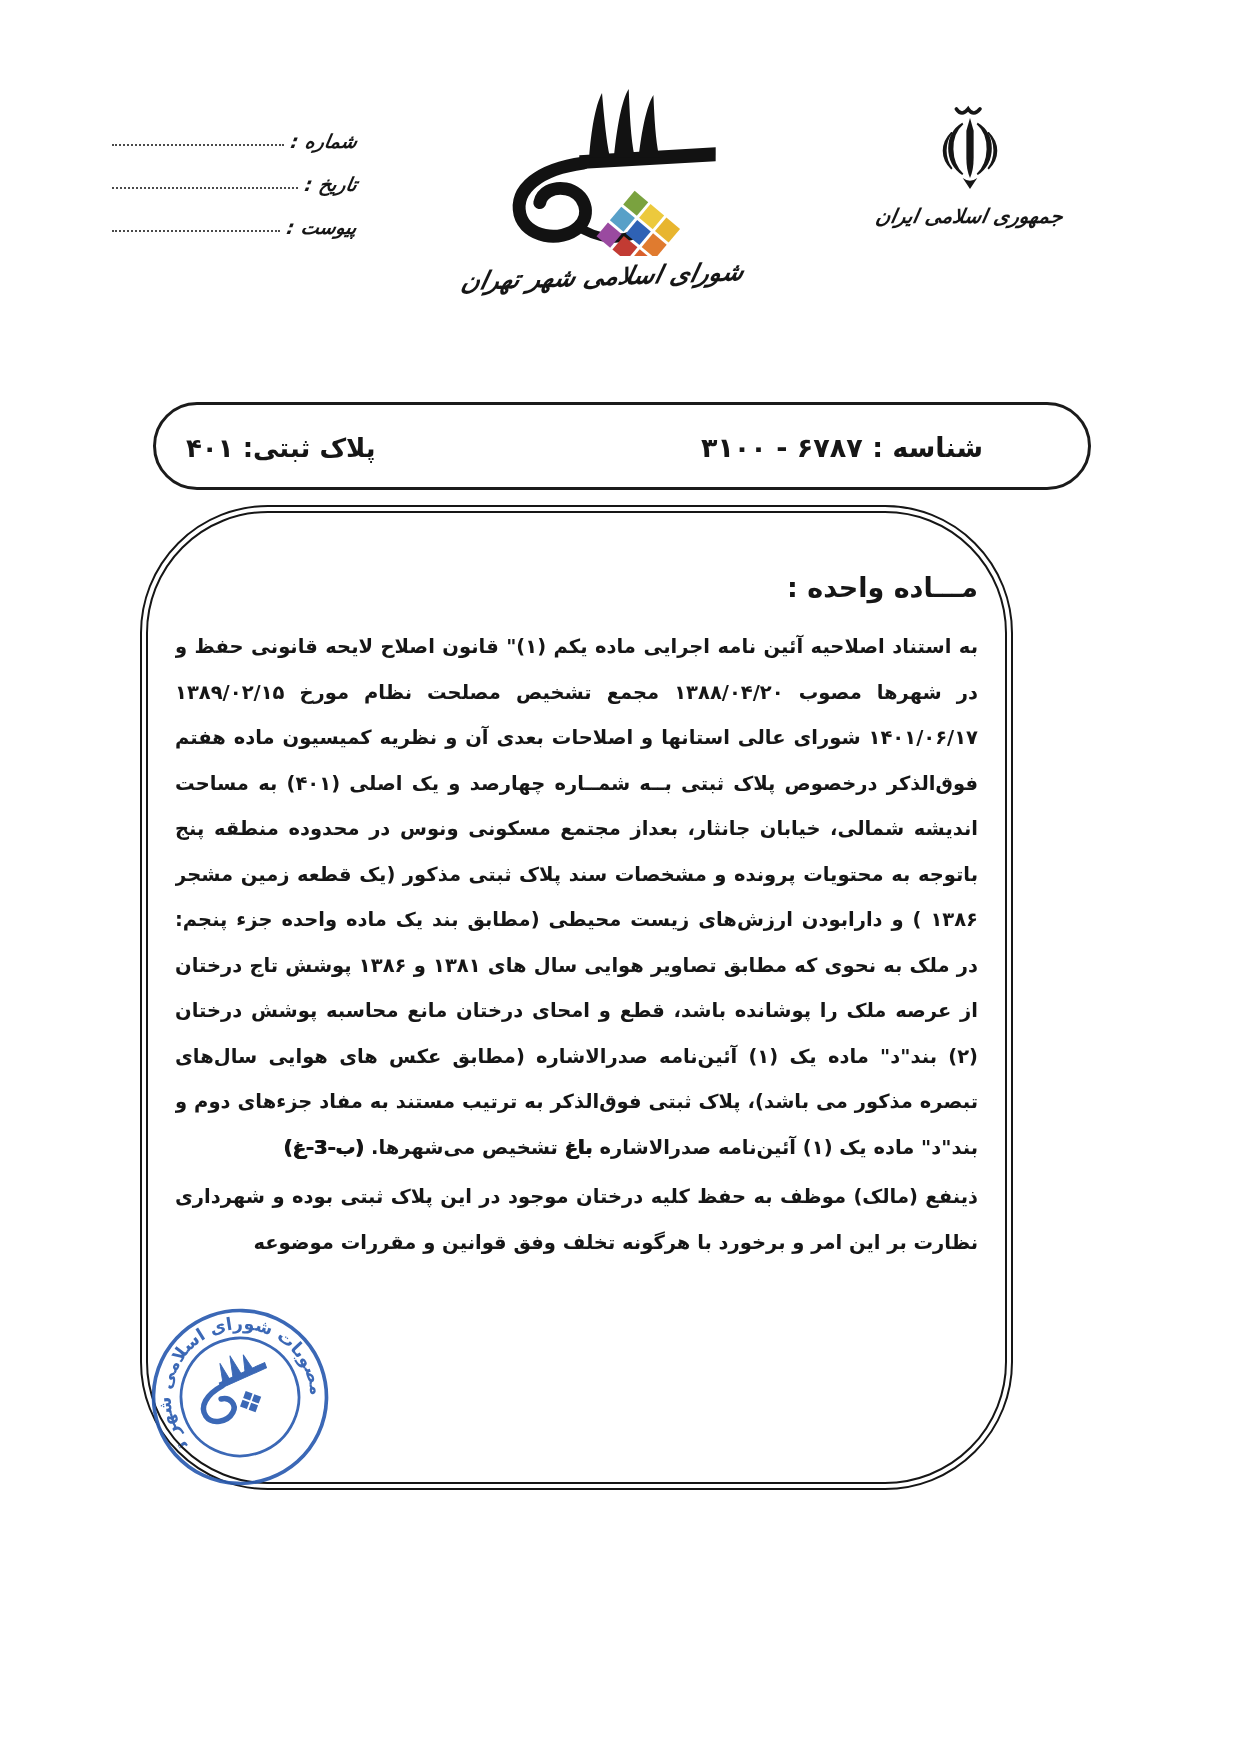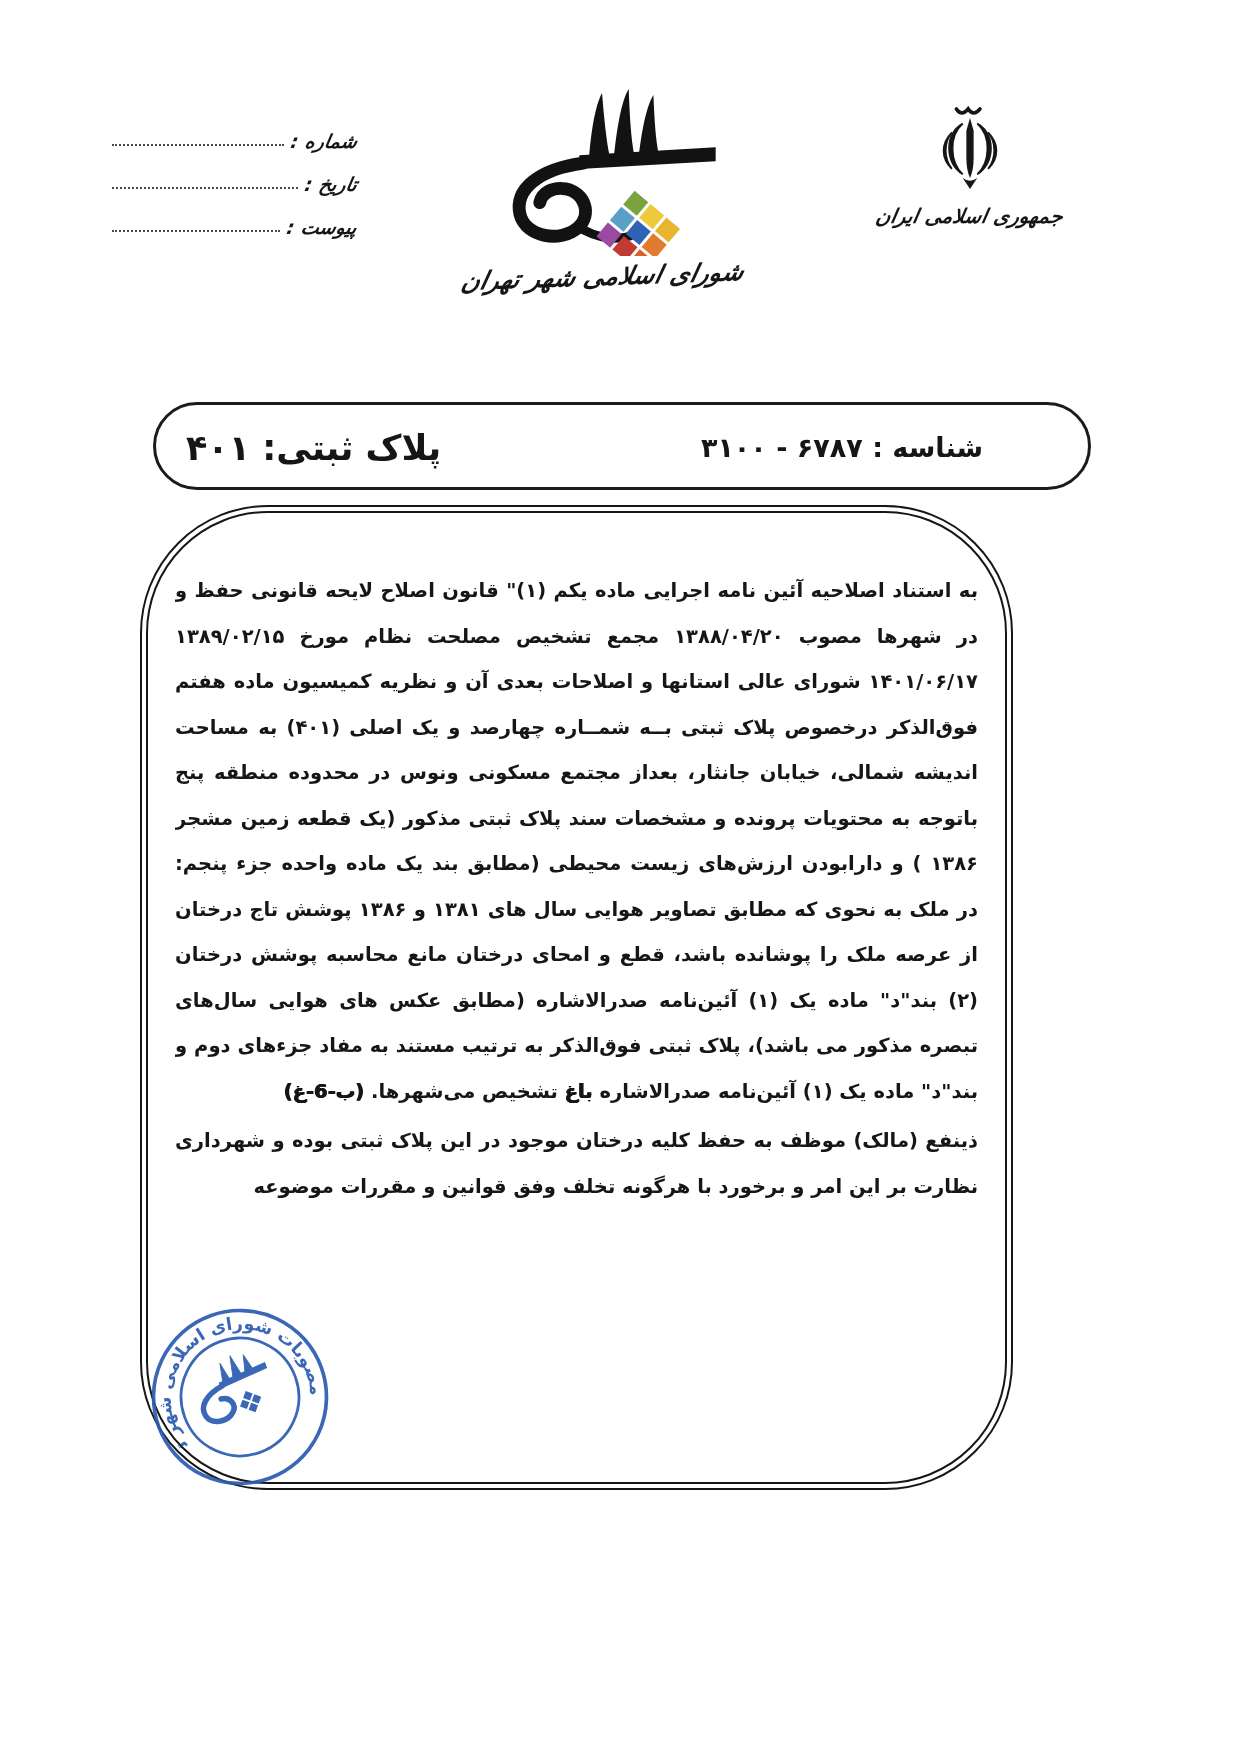--- a/index.html
+++ b/index.html
@@ -20,21 +20,21 @@
   
   .emblem{position:absolute;left:862px;top:98px;width:215px;text-align:center;}
   .emblem-caption{display:inline-block;font-size:20px;font-weight:bold;font-style:italic;
     transform:skewX(-10deg);margin-top:2px;white-space:nowrap;direction:rtl;}
   
   .refbar{position:absolute;left:153px;top:402px;width:938px;height:88px;
     border:3px solid #1b1b1b;border-radius:46px;box-sizing:border-box;}
   .ref-id{position:absolute;right:105px;top:50%;transform:translateY(-44%);
     font-weight:bold;font-size:27px;direction:rtl;white-space:nowrap;}
   .ref-plate{position:absolute;left:30px;top:50%;transform:translateY(-44%);
-    font-weight:bold;font-size:35px;direction:rtl;white-space:nowrap;}
+    font-weight:bold;font-size:26px;direction:rtl;white-space:nowrap;}
   
   .docbox{position:absolute;left:140px;top:505px;width:873px;height:985px;
     border:2.5px solid #161616;border-radius:128px;box-sizing:border-box;}
   .docbox-inner{position:absolute;inset:4px;border:2px solid #161616;border-radius:122px;}
   .content{position:absolute;left:175px;top:568px;width:803px;}
   .heading{direction:rtl;text-align:right;font-weight:bold;font-size:27px;height:56px;line-height:40px;}
   .bline{direction:rtl;font-weight:bold;font-size:19.5px;height:45.5px;line-height:45.5px;
     overflow:hidden;}
   .bline.just{text-align:justify;text-align-last:justify;text-justify:inter-word;}
   .bline.start{text-align:right;}
@@ -109,35 +109,36 @@
   <div class="refbar">
     <span class="ref-id">شناسه : ۶۷۸۷ - ۳۱۰۰</span>
     <span class="ref-plate">پلاک ثبتی: ۴۰۱</span>
   </div>
 
   <div class="docbox">
     <div class="docbox-inner"></div>
   </div>
 
   <div class="content">
+    <div class="heading">مـــاده واحده :</div>
 
     <div class="bline just">به استناد اصلاحیه آئین نامه اجرایی ماده یکم (۱)" قانون اصلاح لایحه قانونی حفظ و گسترش فضای سبز</div>
     <div class="bline just">در شهرها مصوب ۱۳۸۸/۰۴/۲۰ مجمع تشخیص مصلحت نظام مورخ ۱۳۸۹/۰۲/۱۵ تنقیحی مورخ</div>
     <div class="bline just">۱۴۰۱/۰۶/۱۷ شورای عالی استانها و اصلاحات بعدی آن و نظریه کمیسیون ماده هفتم آیین نامه اجرایی</div>
     <div class="bline just">فوق‌الذکر درخصوص پلاک ثبتی بــه شمــاره چهارصد و یک اصلی (۴۰۱) به مساحت ۱۹۹۴ مترمربع واقع در</div>
     <div class="bline just">اندیشه شمالی، خیابان جانثار، بعداز مجتمع مسکونی ونوس در محدوده منطقه پنج (۵) شهرداری تهران و</div>
     <div class="bline just">باتوجه به محتویات پرونده و مشخصات سند پلاک ثبتی مذکور (یک قطعه زمین مشجر صادره در سال</div>
     <div class="bline just">۱۳۸۶ ) و دارابودن ارزش‌های زیست محیطی (مطابق بند یک ماده واحده جزء پنجم: غلبه پوشش درختان</div>
     <div class="bline just">در ملک به نحوی که مطابق تصاویر هوایی سال های ۱۳۸۱ و ۱۳۸۶ پوشش تاج درختان بیش از ۵۵ درصد</div>
     <div class="bline just">از عرصه ملک را پوشانده باشد، قطع و امحای درختان مانع محاسبه پوشش درختان نخواهد) و تبصره دوم</div>
     <div class="bline just">(۲) بند"د" ماده یک (۱) آئین‌نامه صدرالاشاره (مطابق عکس های هوایی سال‌های ۱۳۸۱ و ۱۳۸۶ مشمول</div>
     <div class="bline just">تبصره مذکور می باشد)، پلاک ثبتی فوق‌الذکر به ترتیب مستند به مفاد جزءهای دوم و پنجم و تبصره دوم</div>
 
     <div class="bline start">
-      <span>بند"د" ماده یک (۱) آئین‌نامه صدرالاشاره </span><span class="heavy">باغ</span><span> تشخیص می‌شهرها. </span><span class="heavy">(ب-6-غ)</span>
+      <span>بند"د" ماده یک (۱) آئین‌نامه صدرالاشاره </span><span class="heavy">باغ</span><span> تشخیص می‌شهرها. </span><span class="heavy">(ب-3-غ)</span>
     </div>
 
     <div class="bline just pgap">ذینفع (مالک) موظف به حفظ کلیه درختان موجود در این پلاک ثبتی بوده و شهرداری تهران مکلف به</div>
     <div class="bline start">نظارت بر این امر و برخورد با هرگونه تخلف وفق قوانین و مقررات موضوعه می‌باشد.</div>
   </div>
 
   <div class="stamp">
     <svg width="184" height="184" viewBox="0 0 200 200">
       <circle cx="100" cy="100" r="94" fill="none" stroke="#2b5cb0" stroke-width="4"></circle>
       <circle cx="100" cy="100" r="64" fill="none" stroke="#2b5cb0" stroke-width="3"></circle>

